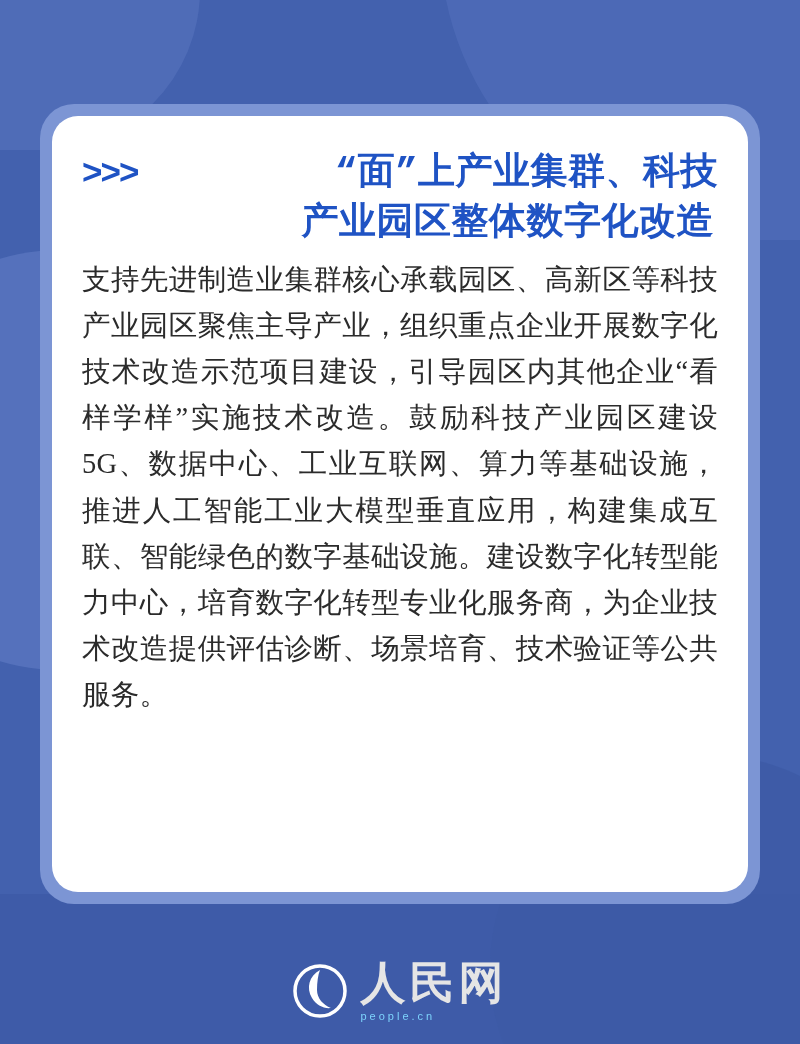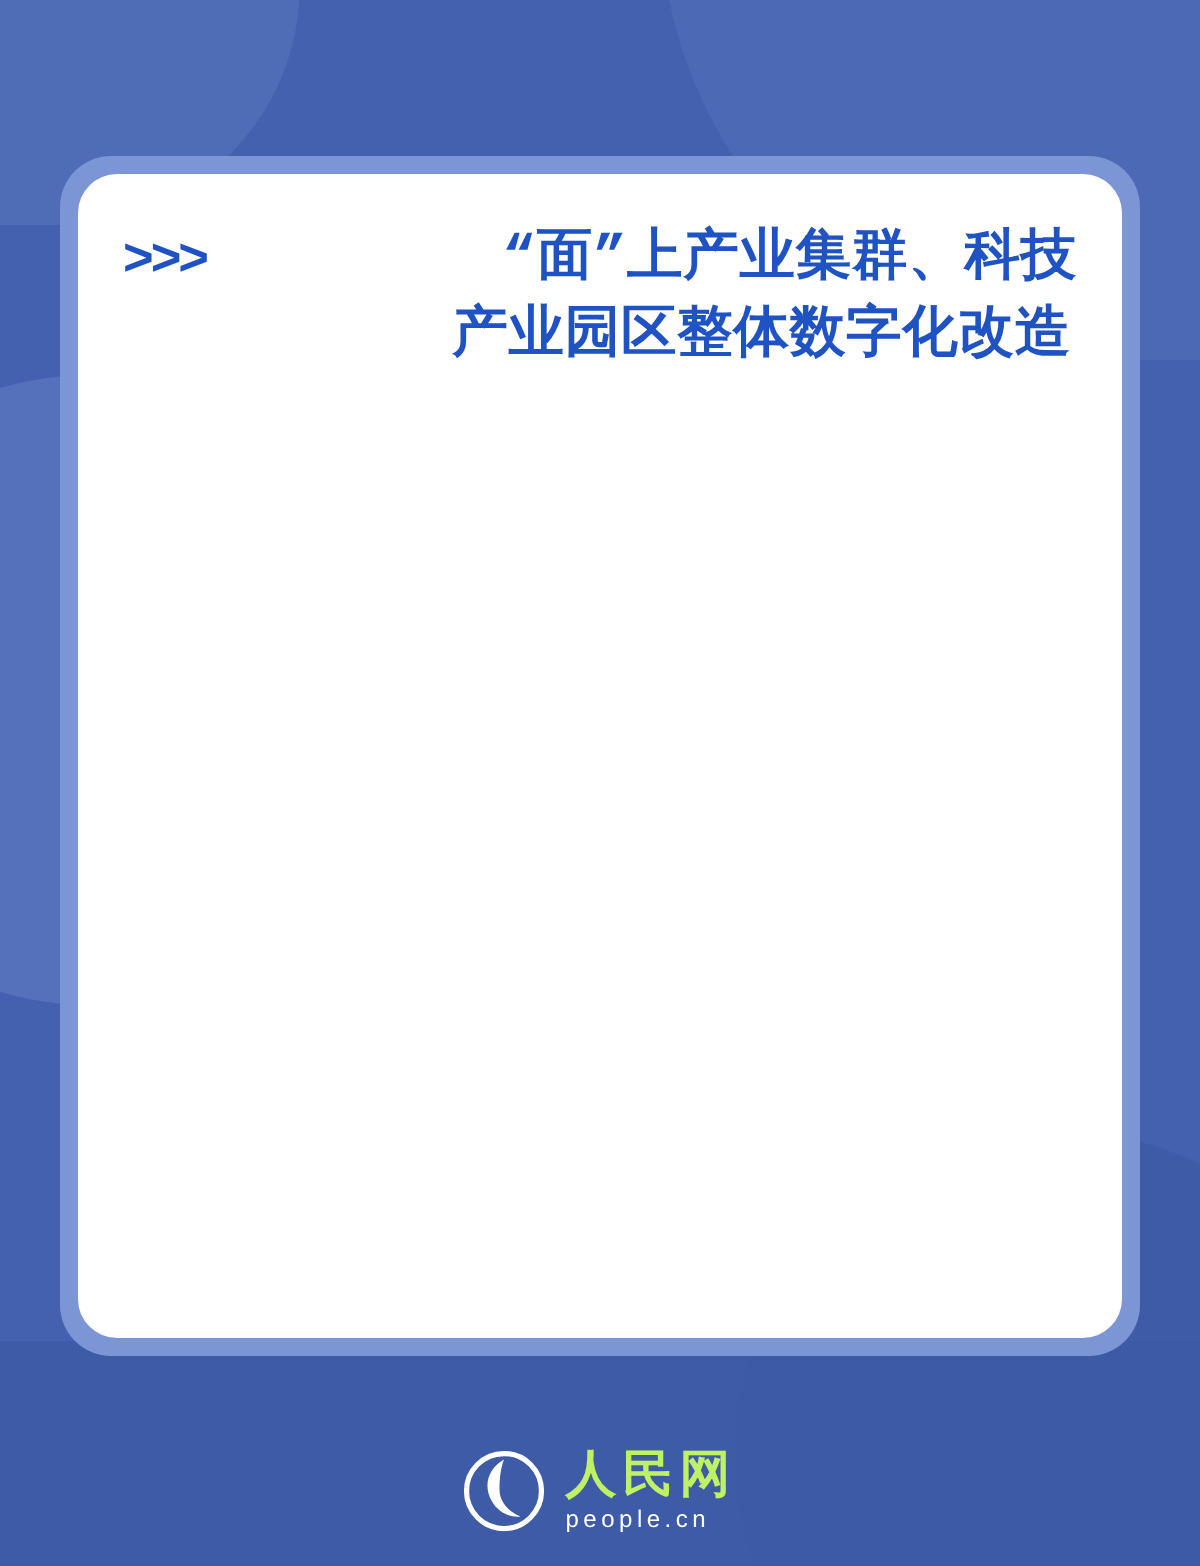--- a/index.html
+++ b/index.html
@@ -148,28 +148,28 @@
     position: relative;
     flex: 0 0 auto;
   }
   .logo-text {
     display: flex;
     flex-direction: column;
     align-items: flex-start;
     line-height: 1;
   }
   .logo-cn {
-    color: #bef264;
-    font-size: 34px;
+    color: #e5e5e5;
+    font-size: 45px;
     font-weight: bold;
     letter-spacing: 4px;
   }
   .logo-en {
-    color: #ffffff;
-    font-size: 16px;
+    color: #7dd3fc;
+    font-size: 11px;
     letter-spacing: 3px;
     margin-top: 6px;
   }
 </style>
 </head>
 <body>
 
 <div class="bg">
   <div class="bg-corner-topleft"></div>
   <div class="bg-blob-topright"></div>
@@ -178,20 +178,21 @@
   <div class="bg-blob-bottomright"></div>
 </div>
 
 <div class="card-outer">
   <div class="card-inner">
     <h1 class="heading">
       <span class="arrows">&gt;&gt;&gt;</span>
       <span class="heading-line1">“面”上产业集群、科技</span>
       <span class="heading-line2">产业园区整体数字化改造</span>
     </h1>
+    <p class="body-text">支持先进制造业集群核心承载园区、高新区等科技产业园区聚焦主导产业，组织重点企业开展数字化技术改造示范项目建设，引导园区内其他企业“看样学样”实施技术改造。鼓励科技产业园区建设5G、数据中心、工业互联网、算力等基础设施，推进人工智能工业大模型垂直应用，构建集成互联、智能绿色的数字基础设施。建设数字化转型能力中心，培育数字化转型专业化服务商，为企业技术改造提供评估诊断、场景培育、技术验证等公共服务。</p>
   </div>
 </div>
 
 <div class="footer">
   <div class="logo-mark">
     <svg width="54" height="54" viewBox="0 0 54 54" aria-hidden="true">
       <circle cx="27" cy="27" r="25" fill="none" stroke="#ffffff" stroke-width="3.5"></circle>
       <path d="M27 6 C16 12, 13 24, 19 34 C23 41, 31 45, 38 44 C30 41, 24 34, 24 26 C24 18, 25 11, 27 6 Z" fill="#ffffff"></path>
     </svg>
   </div>

